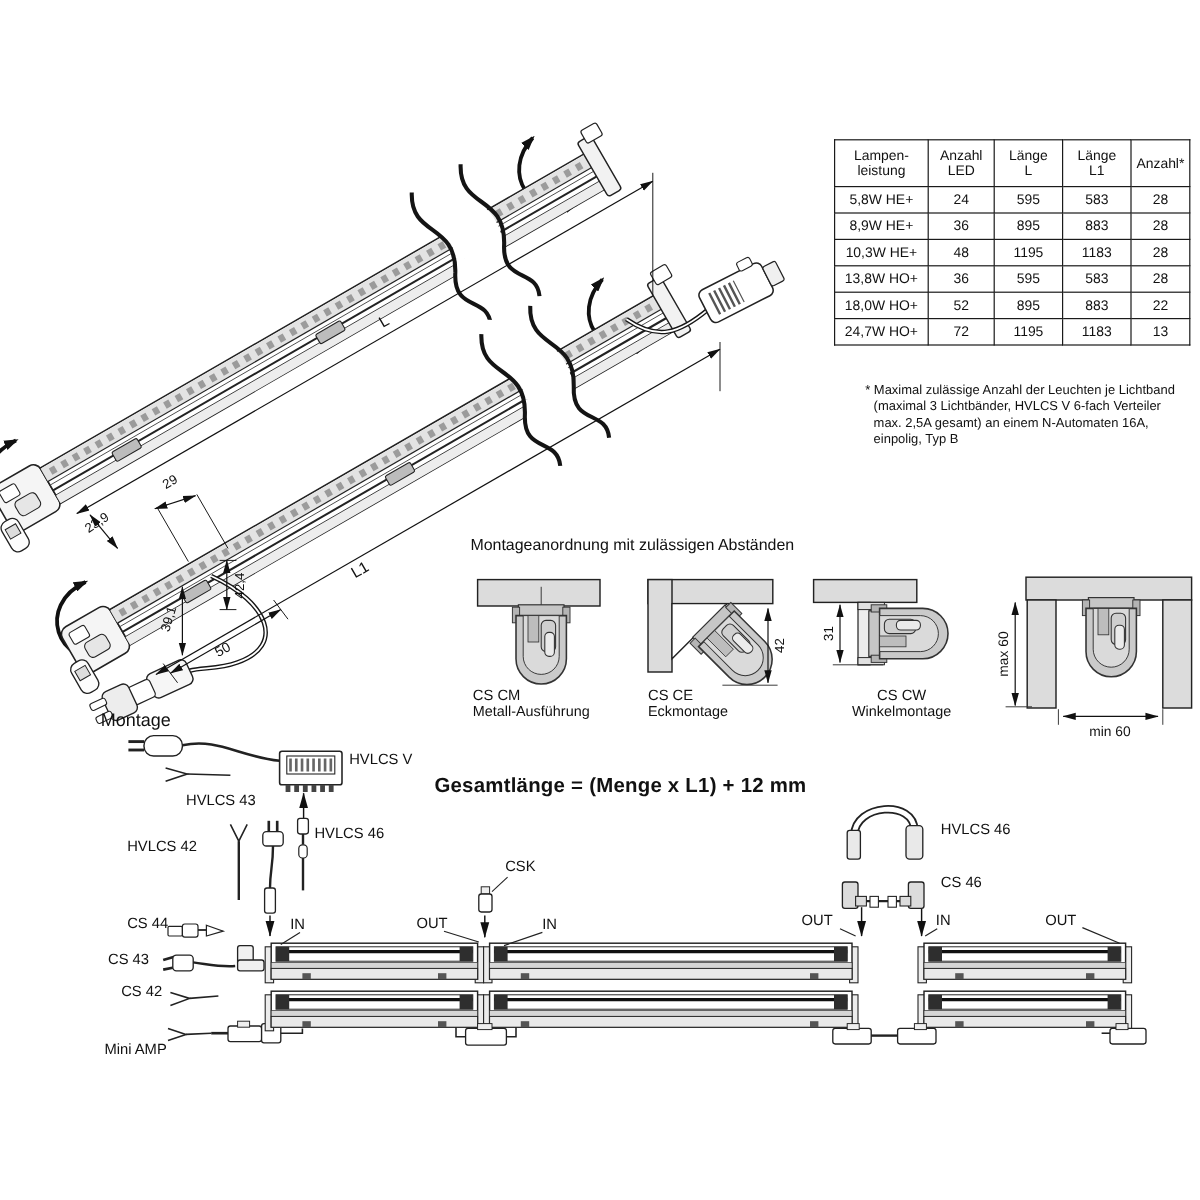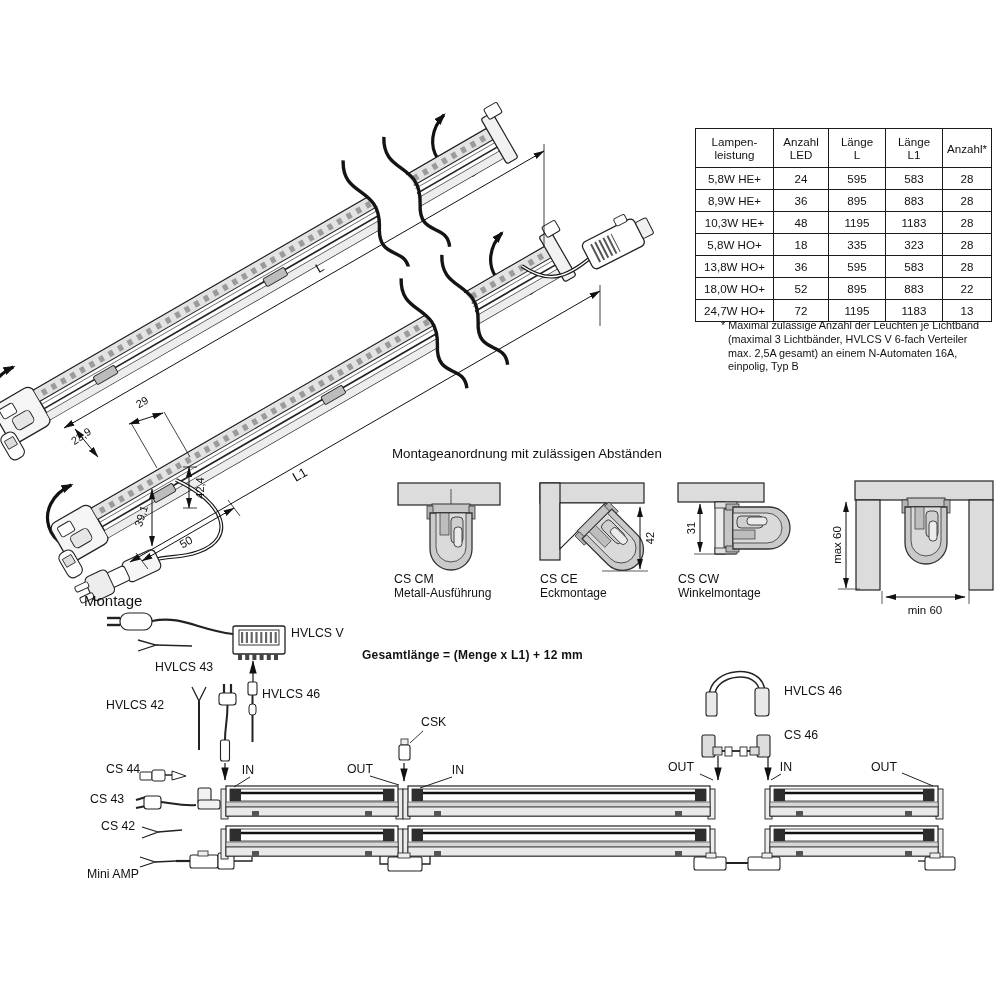--- a/index.html
+++ b/index.html
@@ -2,23 +2,23 @@
 <html><head>
 <meta charset="utf-8">
 <style>
   html,body{margin:0;padding:0;background:#fff;}
   #page{position:relative;width:1000px;height:1000px;background:#fff;overflow:hidden;
         font-family:"Liberation Sans",sans-serif;color:#111;}
   #art{position:absolute;left:0;top:0;}
   .t{position:absolute;font-size:12.3px;color:#111;white-space:nowrap;line-height:14px;}
   .dimlbl{font-size:11px;}
   .cap .c1{font-size:12.3px;} .cap .c2{font-size:12px;}
-  #formula{font-size:12px;font-weight:bold;letter-spacing:.2px;text-align:center;}
+  #formula{font-size:17px;font-weight:bold;letter-spacing:.2px;text-align:center;}
   
-  #spec{position:absolute;left:695px;top:128px;border-collapse:collapse;table-layout:fixed;border-radius:10px;}
+  #spec{position:absolute;left:695px;top:116px;border-collapse:collapse;table-layout:fixed;border-radius:10px;}
   #spec th,#spec td{border:1.4px solid #1a1a1a;text-align:center;vertical-align:middle;
       font-size:11.6px;font-weight:normal;padding:0;line-height:13px;color:#111;}
   #spec th{height:38px;}
   #spec td{height:21px;}
   #footnote{position:absolute;left:721px;top:319px;width:260px;font-size:10.8px;line-height:13.8px;
       text-indent:-7px;padding-left:7px;white-space:normal;}
 </style>
 </head>
 <body>
 
@@ -395,27 +395,20 @@
           <td>28</td>
         </tr>
   <tr>
           <td>10,3W HE+</td>
           <td>48</td>
           <td>1195</td>
           <td>1183</td>
           <td>28</td>
         </tr>
   <tr>
-          <td>5,8W HO+</td>
-          <td>18</td>
-          <td>335</td>
-          <td>323</td>
-          <td>28</td>
-        </tr>
-  <tr>
           <td>13,8W HO+</td>
           <td>36</td>
           <td>595</td>
           <td>583</td>
           <td>28</td>
         </tr>
   <tr>
           <td>18,0W HO+</td>
           <td>52</td>
           <td>895</td>
@@ -443,21 +436,21 @@
 
 <div class="t" style="left:392px;top:447px;font-size:13.3px;">Montageanordnung mit zulässigen Abständen</div>
 <div class="t cap" style="left:394px;top:572px;">
   <div class="c1">CS CM</div>
   <div class="c2">Metall-Ausführung</div>
 </div>
 <div class="t cap" style="left:540px;top:572px;">
   <div class="c1">CS CE</div>
   <div class="c2">Eckmontage</div>
 </div>
-<div class="t cap" style="left:678px;top:572px;">
+<div class="t cap" style="left:710px;top:572px;text-align:center;">
   <div class="c1">CS CW</div>
   <div class="c2">Winkelmontage</div>
 </div>
 <div class="t dimlbl" style="left:650px;top:538px;transform:translate(-50%,-50%) rotate(-90deg);">42</div>
 <div class="t dimlbl" style="left:691px;top:528px;transform:translate(-50%,-50%) rotate(-90deg);">31</div>
 <div class="t dimlbl" style="left:837px;top:545px;font-size:11.5px;transform:translate(-50%,-50%) rotate(-90deg);">max 60</div>
 <div class="t dimlbl" style="left:925px;top:610px;font-size:11.5px;transform:translate(-50%,-50%);">min 60</div>
 
 <div class="t" style="left:84px;top:594px;font-size:15px;">Montage</div>
 <div class="t" style="left:291px;top:626px;">HVLCS V</div>

